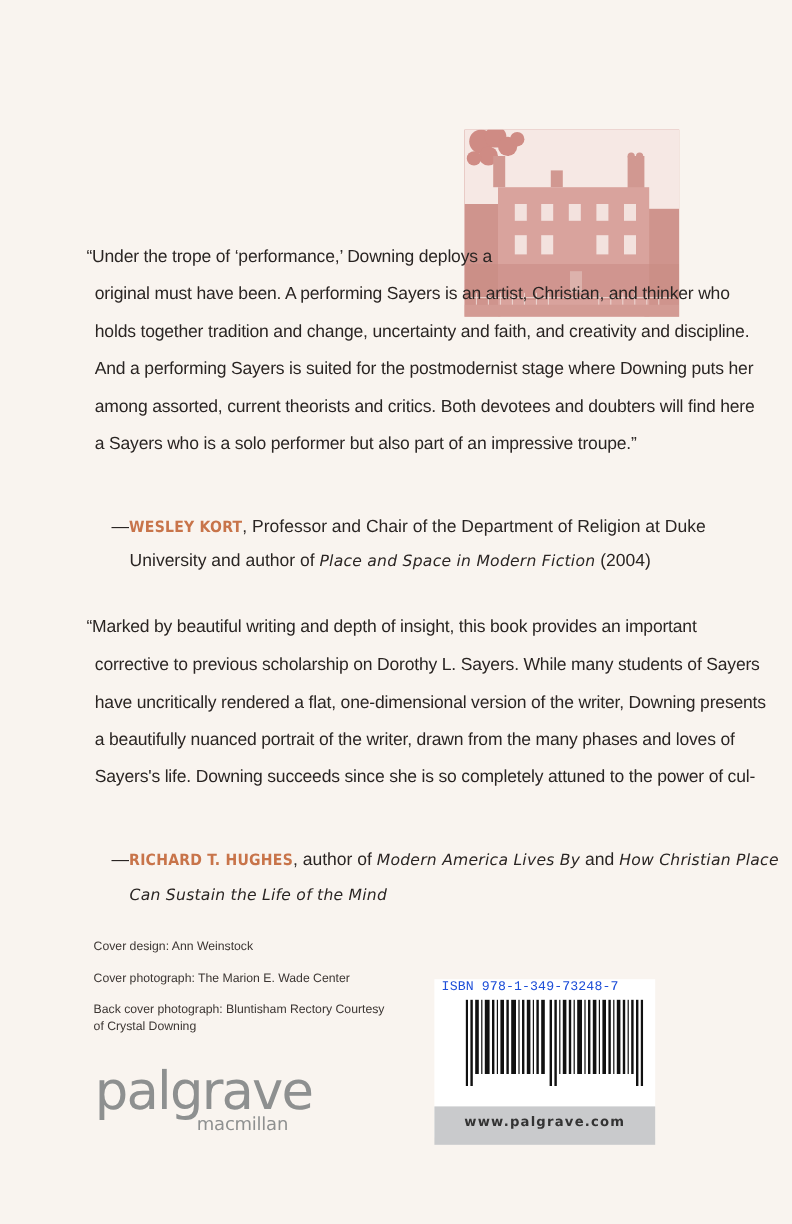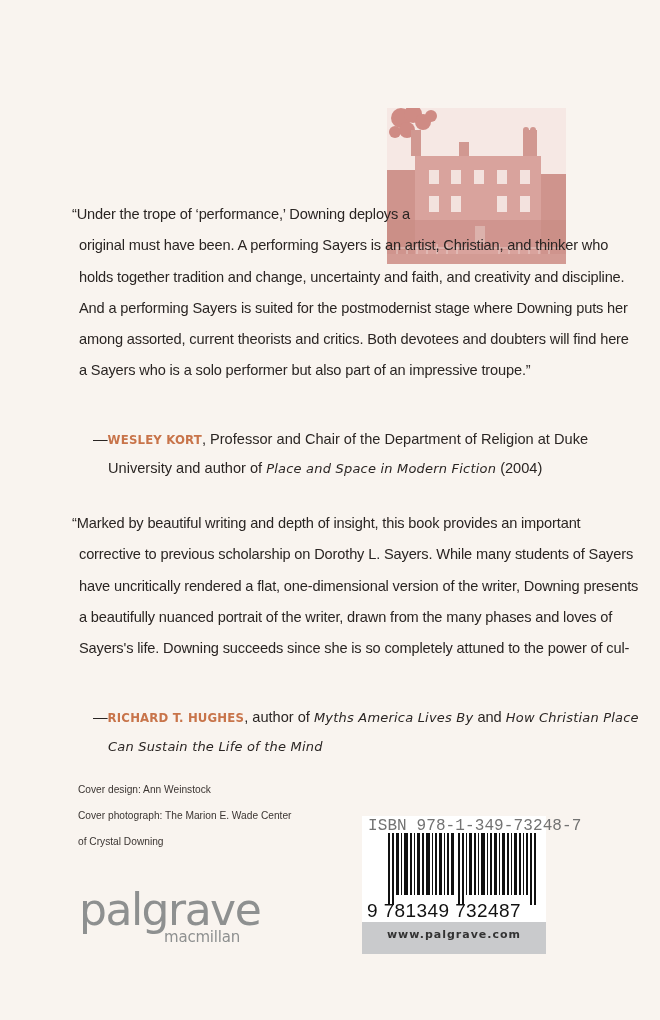--- a/index.html
+++ b/index.html
@@ -93,22 +93,22 @@
   .barcode-box {
     position: absolute;
     left: 362px; top: 816px;
     width: 184px; height: 132px;
     background: #ffffff;
   }
   .isbn-top {
     position: absolute;
     left: 6px; top: 1px;
     font-family: "Liberation Mono", "DejaVu Sans Mono", monospace;
-    font-size: 16px;
-    color: #737373;
+    font-size: 11px;
+    color: #1d4ed8;
     letter-spacing: 0.1px;
     white-space: nowrap;
   }
   .bars {
     position: absolute;
     left: 26px; top: 17px;
     width: 148px; height: 72px;
   }
   .bars svg { display: block; }
   .isbn-digits {
@@ -217,30 +217,31 @@
 <div class="quote q2">
   <span class="line">“Marked by beautiful writing and depth of insight, this book provides an important</span>
   <span class="line indent">corrective to previous scholarship on Dorothy L. Sayers. While many students of Sayers</span>
   <span class="line indent">have uncritically rendered a flat, one-dimensional version of the writer, Downing presents</span>
   <span class="line indent">a beautifully nuanced portrait of the writer, drawn from the many phases and loves of</span>
   <span class="line indent">Sayers's life. Downing succeeds since she is so completely attuned to the power of cul-</span>
 </div>
 
 <div class="attrib a2">
   <span class="line">
-    <span>—</span><span class="name">RICHARD T. HUGHES</span><span>, author of </span><span class="ital">Myths America Lives By</span><span> and </span><span class="ital">How Christian Place</span>
+    <span>—</span><span class="name">RICHARD T. HUGHES</span><span>, author of </span><span class="ital">Modern America Lives By</span><span> and </span><span class="ital">How Christian Place</span>
   </span>
   <span class="line indent">
     <span class="ital">Can Sustain the Life of the Mind</span>
   </span>
 </div>
 
 <div class="credits">
   <span class="c">Cover design: Ann Weinstock</span>
   <span class="c">Cover photograph: The Marion E. Wade Center</span>
+  <span class="c multi">Back cover photograph: Bluntisham Rectory Courtesy</span>
   <span class="c multi">of Crystal Downing</span>
 </div>
 
 <div class="logo">
   <span class="pal">palgrave</span>
   <span class="mac">macmillan</span>
 </div>
 
 <div class="barcode-box">
   <span class="isbn-top">ISBN 978-1-349-73248-7</span>
@@ -279,15 +280,14 @@
           <rect x="123" y="0" width="1" height="62"></rect>
         <rect x="126" y="0" width="3" height="62"></rect>
           <rect x="131" y="0" width="2" height="62"></rect>
         <rect x="135" y="0" width="1" height="62"></rect>
           <rect x="138" y="0" width="2" height="62"></rect>
         <rect x="142" y="0" width="2" height="72"></rect>
           <rect x="146" y="0" width="2" height="72"></rect>
       </g>
     </svg>
   </div>
-  <span class="isbn-digits">9 781349 732487</span>
   <div class="url-band">www.palgrave.com</div>
 </div>
 
 </body></html>

